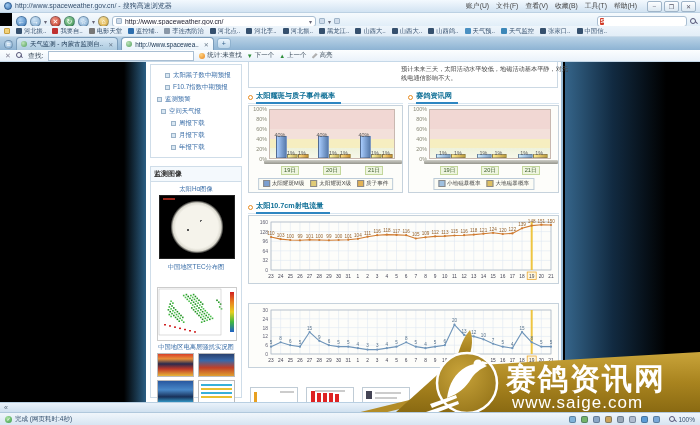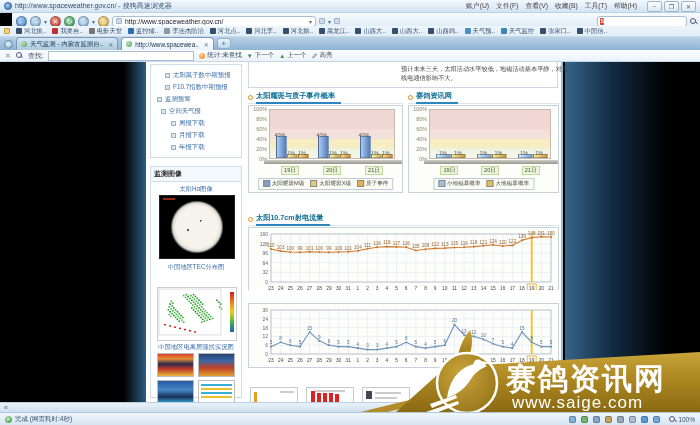--- a/index.html
+++ b/index.html
@@ -523,21 +523,21 @@
             <span class="xchip">20日</span>
             <span class="xchip">21日</span>
           </div>
           <div class="legend" style="top: 72px; left: 50%; transform: translateX(-50%);">
             <span><span class="lsq" style="background: rgb(159, 192, 224);"></span><span>小地磁暴概率</span></span>
             <span><span class="lsq" style="background: rgb(221, 191, 98);"></span><span>大地磁暴概率</span></span>
           </div>
         </div>
     </div>
 
-    <div id="panelC" class="panel" style="left:102px;top:152px;width:311px;height:82px">
+    <div id="panelC" class="panel" style="left:102px;top:140px;width:311px;height:82px">
       <div class="ptitle">
         <span class="bullet"></span>
         <span class="ttext">太阳10.7cm射电流量</span>
       </div>
       <div class="chartbox" style="left:0;top:13px;width:311px;height:69px">
         <svg id="svgC" width="309" height="67">
             <line x1="22" y1="6" x2="22" y2="54" stroke="#dfe8f2" stroke-width="0.6"></line>
             <line x1="31.655172413793103" y1="6" x2="31.655172413793103" y2="54" stroke="#dfe8f2" stroke-width="0.6"></line>
             <line x1="41.310344827586206" y1="6" x2="41.310344827586206" y2="54" stroke="#dfe8f2" stroke-width="0.6"></line>
             <line x1="50.96551724137931" y1="6" x2="50.96551724137931" y2="54" stroke="#dfe8f2" stroke-width="0.6"></line>

